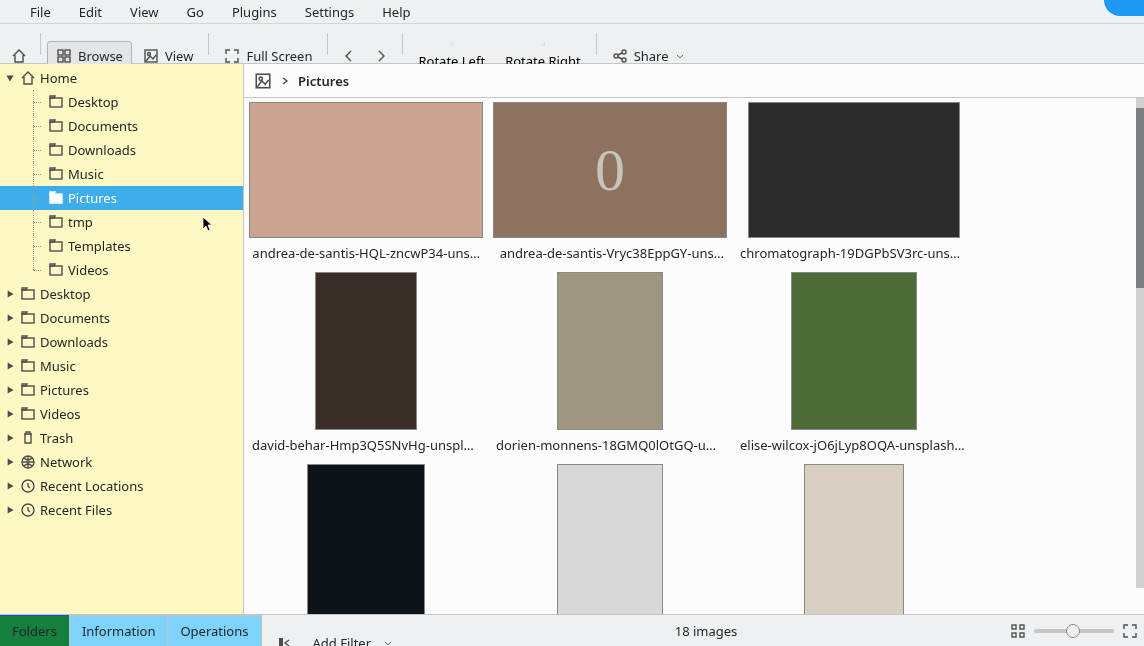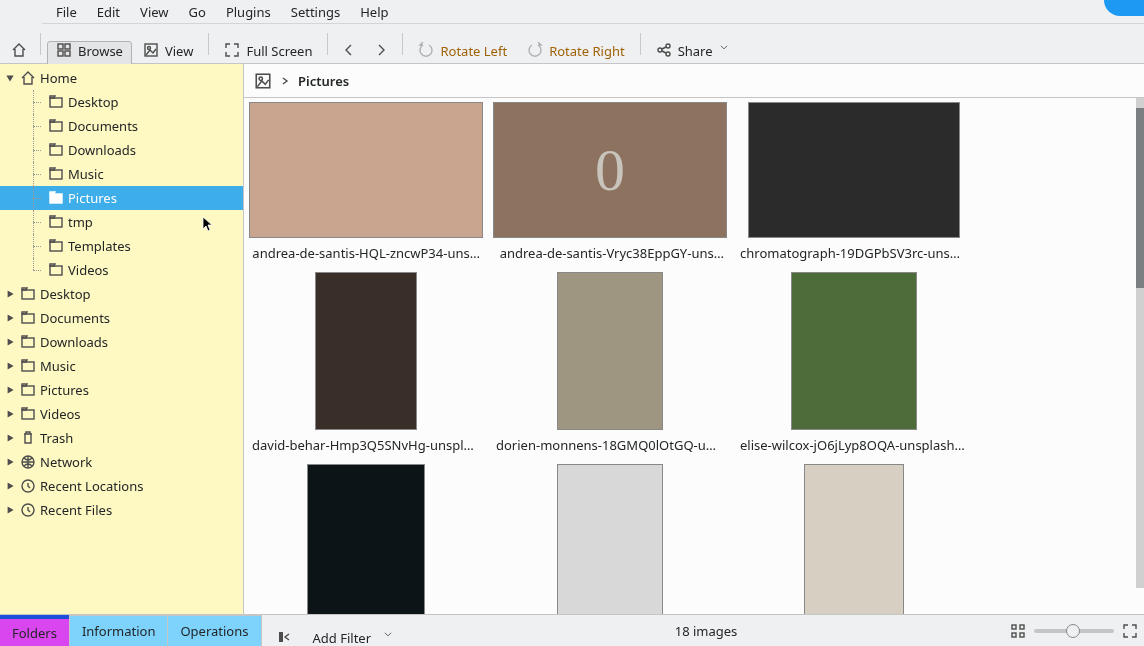--- a/index.html
+++ b/index.html
@@ -1,22 +1,22 @@
 <!DOCTYPE html>
 <html><head>
 <meta charset="utf-8">
 <style>
   * { box-sizing: border-box; margin: 0; padding: 0; font-family: "Noto Sans", "Segoe UI", sans-serif; font-size: 13px; }
   html, body { width: 1144px; height: 646px; overflow: hidden; background: #eff0f1; color: #232627; }
-  .menubar { display: flex; align-items: center; height: 24px; padding: 0 4px; gap: 0; border-bottom: 1px solid #d5d5d5; margin-left: 42px; }
+  .menubar { display: flex; align-items: center; height: 24px; padding: 0 20px; gap: 8px; border-bottom: 1px solid #d5d5d5; }
   .menubar .item { padding: 3px 10px; cursor: default; }
   .toolbar { display: flex; align-items: center; height: 40px; border-bottom: 1px solid #c5c5c5; padding: 0 4px; gap: 2px; }
-  .tool { display: flex; align-items: flex-start; height: 30px; padding: 0 8px; border: 1px solid transparent; border-radius: 3px; gap: 6px; cursor: default; margin-top: 24px; }
+  .tool { display: flex; align-items: center; height: 30px; padding: 0 8px; border: 1px solid transparent; border-radius: 3px; gap: 6px; cursor: default; margin-top: 24px; }
   .tool.active { background: #e3e5e7; border: 1px solid #b0b2b4; }
-  .tool.disabled { color: #a16207; }
+  .tool.disabled { color: #000000; flex-direction: column; }
   .tool .icon, .tool svg { width: 16px; height: 16px; display: inline-block; }
   .tool.iconbtn { padding: 0 6px; }
   .sep { width: 1px; height: 22px; background: #c8c8c8; margin: 0 4px; }
   .main { display: flex; height: calc(646px - 24px - 40px - 32px); }
   .tree { width: 244px; border-right: 1px solid #c5c5c5; overflow-y: auto; background: #fef9c3; padding: 2px 0; position: relative; }
   .tree ul { list-style: none; }
   .tree li { white-space: nowrap; }
   .row { display: flex; align-items: center; height: 24px; gap: 4px; padding-right: 6px; }
   .twisty { width: 12px; height: 12px; display: flex; align-items: center; justify-content: center; margin-left: 4px; flex: 0 0 12px; }
   .spacer { display: inline-block; width: 20px; flex: 0 0 20px; }
@@ -33,21 +33,21 @@
   .breadcrumb .bc-icon { width: 18px; height: 18px; }
   .grid { flex: 1; overflow-y: auto; padding: 4px 0 0 0; }
   .grid-inner { display: flex; flex-wrap: wrap; align-content: flex-start; }
   .thumb { width: 244px; display: flex; flex-direction: column; align-items: center; padding: 0 8px 10px 8px; }
   .pic { border: 1px solid #888; background: #555; display: flex; align-items: center; justify-content: center; overflow: hidden; }
   .pic span { font-size: 60px; color: #c8c3bb; font-family: Georgia, serif; }
   .cap { margin-top: 6px; width: 100%; text-align: right; overflow: hidden; text-overflow: ellipsis; white-space: nowrap; }
   .statusbar { display: flex; align-items: center; height: 32px; border-top: 1px solid #c5c5c5; }
   .tabs { display: flex; height: 100%; }
   .tab { display: flex; align-items: center; padding: 0 12px; border: 1px solid #c5c5c5; border-bottom: none; margin-left: -1px; background: #7dd3fc; }
-  .tab.active { background: #d946ef; border-top: 4px solid #1d4ed8; }
+  .tab.active { background: #15803d; border-top: 1px solid #1d4ed8; }
   .status-center { flex: 1; text-align: center; }
   .status-right { display: flex; align-items: center; gap: 8px; padding-right: 6px; }
   .slider { width: 80px; height: 4px; background: #c5c5c5; border-radius: 2px; position: relative; }
   .slider .knob { position: absolute; top: -5px; left: 32px; width: 14px; height: 14px; border-radius: 7px; background: #eff0f1; border: 1px solid #888; }
   .blue-dot { position: absolute; top: 0; right: 0; width: 40px; height: 16px; background: #1d99f3; border-bottom-left-radius: 16px; }
   svg { stroke: #4d4d4d; fill: none; stroke-width: 1.4; }
   .disabled svg { stroke: #b0b0b0; }
   .cursor { position: absolute; top: 152px; left: 202px; width: 12px; height: 16px; }
   .scrollbar-stub { position:absolute; right:0; top:98px; width:8px; height:490px; background:#d0d0d0;}
   .scrollbar-thumb { position:absolute; right:0; top:108px; width:8px; height:180px; background:#7b7f82; }

